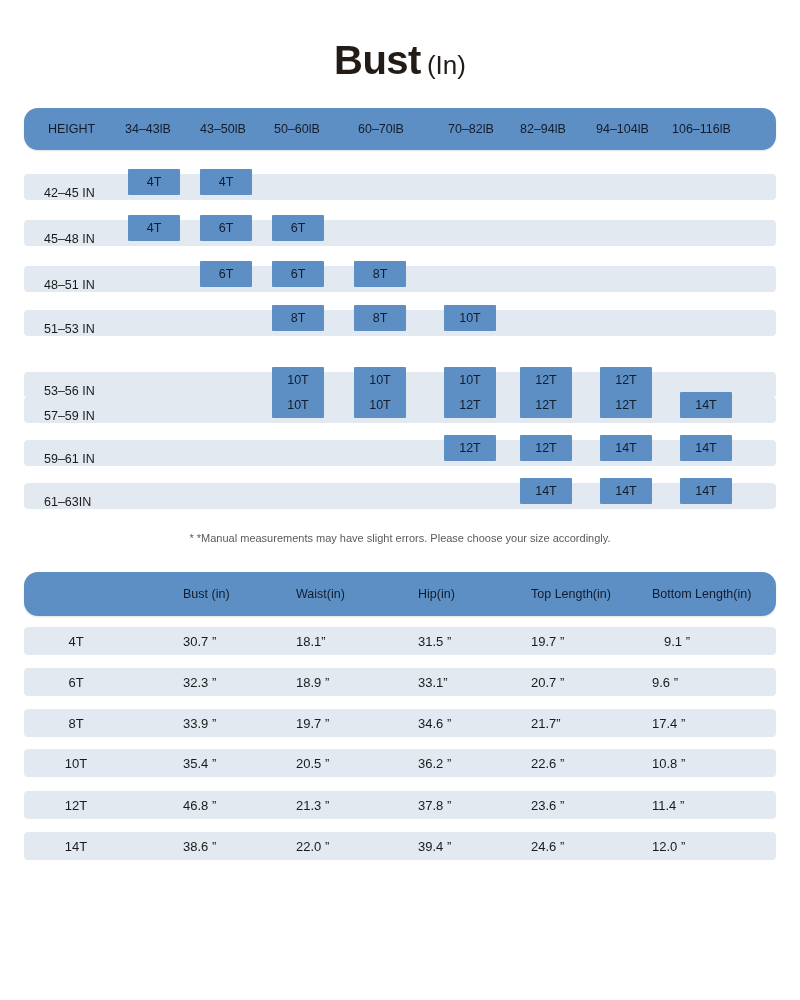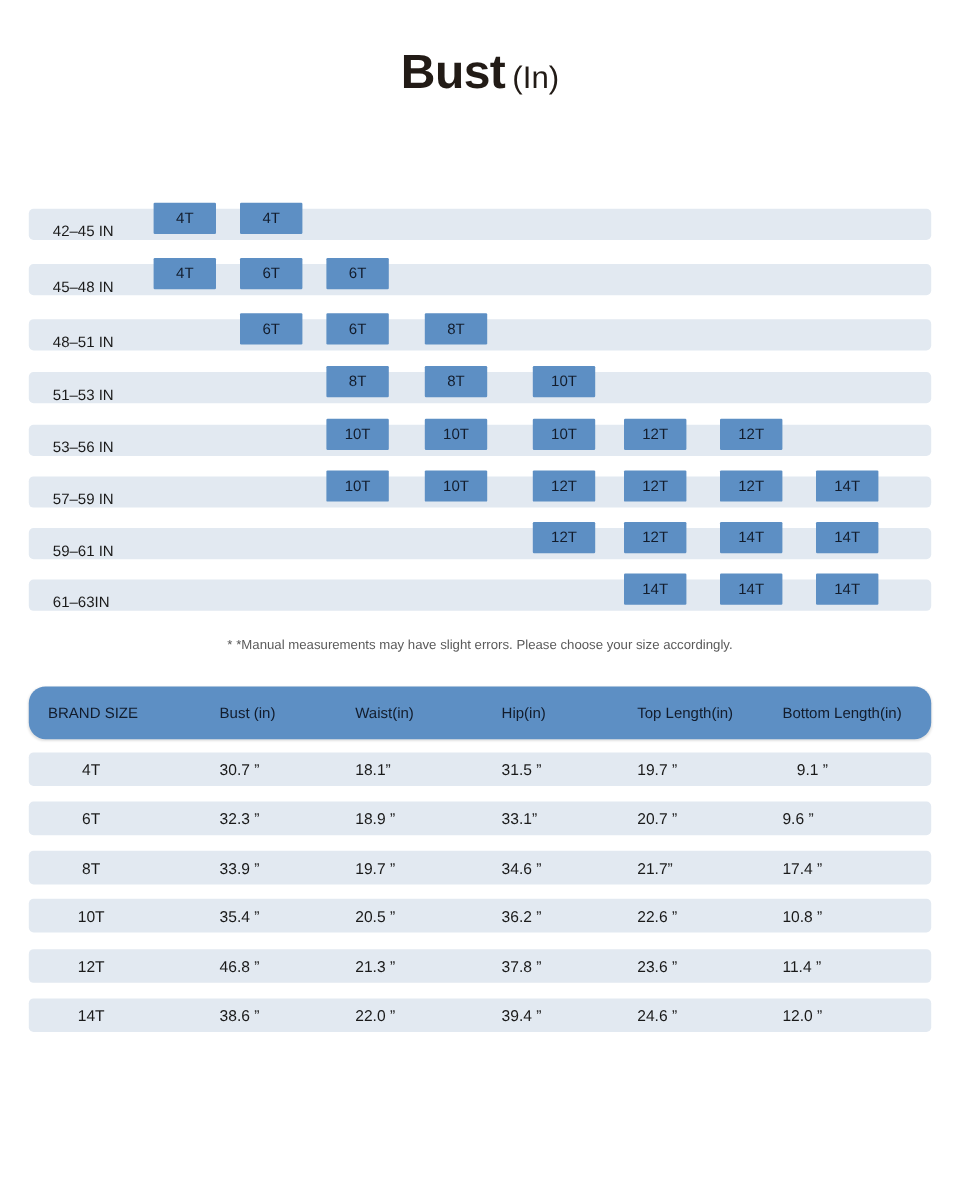--- a/index.html
+++ b/index.html
@@ -140,20 +140,31 @@
 </style>
 </head>
 <body>
 
 <div id="page">
 
   <div class="title-wrap">
     <span class="title-main">Bust</span><span class="title-sub">(In)</span>
   </div>
 
+  <div class="hdr-bar" id="height-header">
+      <div class="hdr-cell" style="left: 24px;">HEIGHT</div>
+      <div class="hdr-cell" style="left: 101px;">34–43lB</div>
+      <div class="hdr-cell" style="left: 176px;">43–50lB</div>
+      <div class="hdr-cell" style="left: 250px;">50–60lB</div>
+      <div class="hdr-cell" style="left: 334px;">60–70lB</div>
+      <div class="hdr-cell" style="left: 424px;">70–82lB</div>
+      <div class="hdr-cell" style="left: 496px;">82–94lB</div>
+      <div class="hdr-cell" style="left: 572px;">94–104lB</div>
+      <div class="hdr-cell" style="left: 648px;">106–116lB</div>
+    </div>
 
   <div id="height-rows">
       <div class="h-row" style="top: 174px;">
         <div class="h-row-label">42–45 IN</div>
         <div class="badge" style="left: 104px;">4T</div>
         <div class="badge" style="left: 176px;">4T</div>
       </div>
       <div class="h-row" style="top: 220px;">
         <div class="h-row-label">45–48 IN</div>
         <div class="badge" style="left: 104px;">4T</div>
@@ -165,21 +176,21 @@
         <div class="badge" style="left: 176px;">6T</div>
         <div class="badge" style="left: 248px;">6T</div>
         <div class="badge" style="left: 330px;">8T</div>
       </div>
       <div class="h-row" style="top: 310px;">
         <div class="h-row-label">51–53 IN</div>
         <div class="badge" style="left: 248px;">8T</div>
         <div class="badge" style="left: 330px;">8T</div>
         <div class="badge" style="left: 420px;">10T</div>
       </div>
-      <div class="h-row" style="top: 354px;">
+      <div class="h-row" style="top: 372px;">
         <div class="h-row-label">53–56 IN</div>
         <div class="badge" style="left: 248px;">10T</div>
         <div class="badge" style="left: 330px;">10T</div>
         <div class="badge" style="left: 420px;">10T</div>
         <div class="badge" style="left: 496px;">12T</div>
         <div class="badge" style="left: 576px;">12T</div>
       </div>
       <div class="h-row" style="top: 397px;">
         <div class="h-row-label">57–59 IN</div>
         <div class="badge" style="left: 248px;">10T</div>
@@ -200,21 +211,20 @@
         <div class="h-row-label">61–63IN</div>
         <div class="badge" style="left: 496px;">14T</div>
         <div class="badge" style="left: 576px;">14T</div>
         <div class="badge" style="left: 656px;">14T</div>
       </div>
     </div>
 
   <div class="footnote">* *Manual measurements may have slight errors. Please choose your size accordingly.</div>
 
   <div class="hdr-bar" id="brand-header">
-      <div class="hdr-cell" style="left: 16px;">BRAND SIZE</div>
       <div class="hdr-cell" style="left: 159px;">Bust (in)</div>
       <div class="hdr-cell" style="left: 272px;">Waist(in)</div>
       <div class="hdr-cell" style="left: 394px;">Hip(in)</div>
       <div class="hdr-cell" style="left: 507px;">Top Length(in)</div>
       <div class="hdr-cell" style="left: 628px;">Bottom Length(in)</div>
     </div>
 
   <div id="brand-rows">
       <div class="b-row" style="top: 627px;">
         <div class="b-cell size-col" style="left: 0px;">4T</div>

